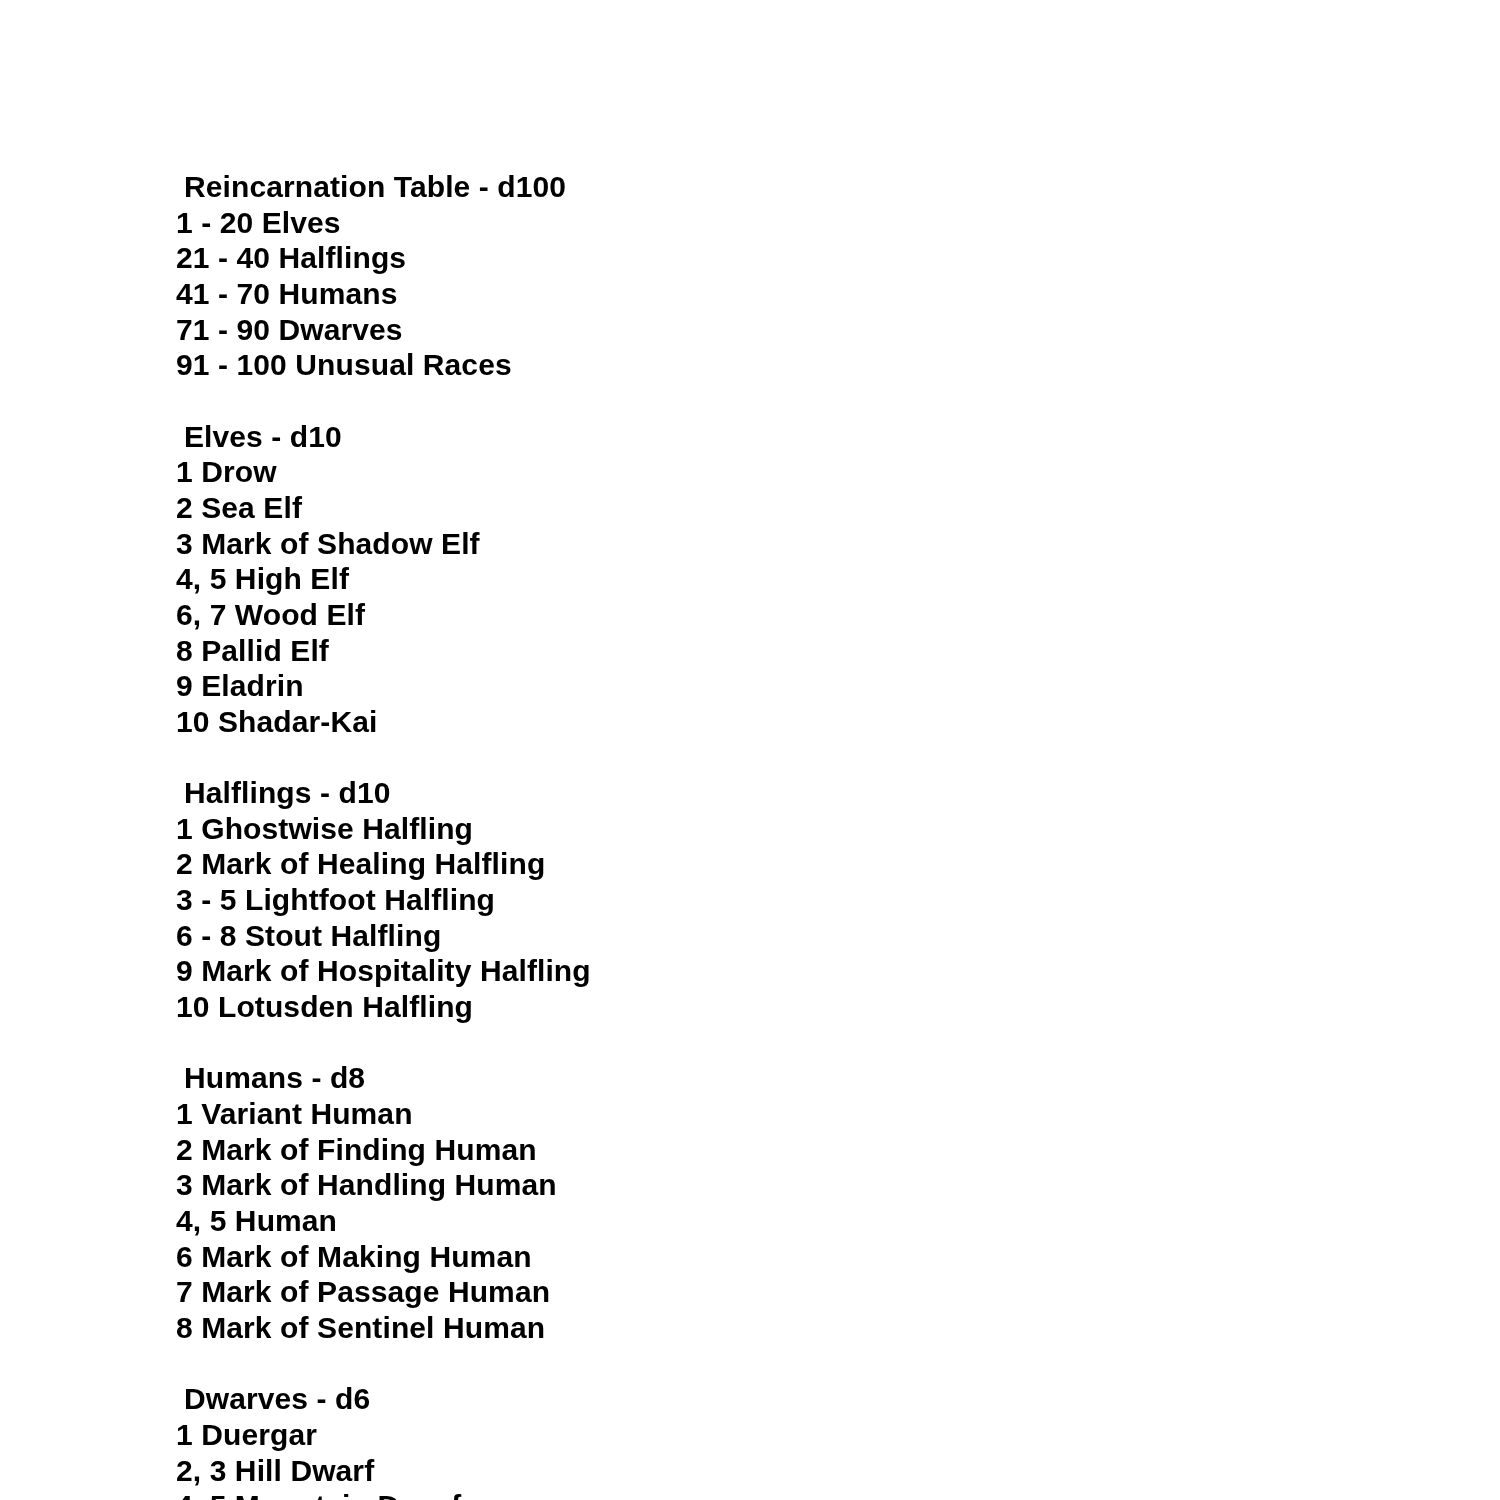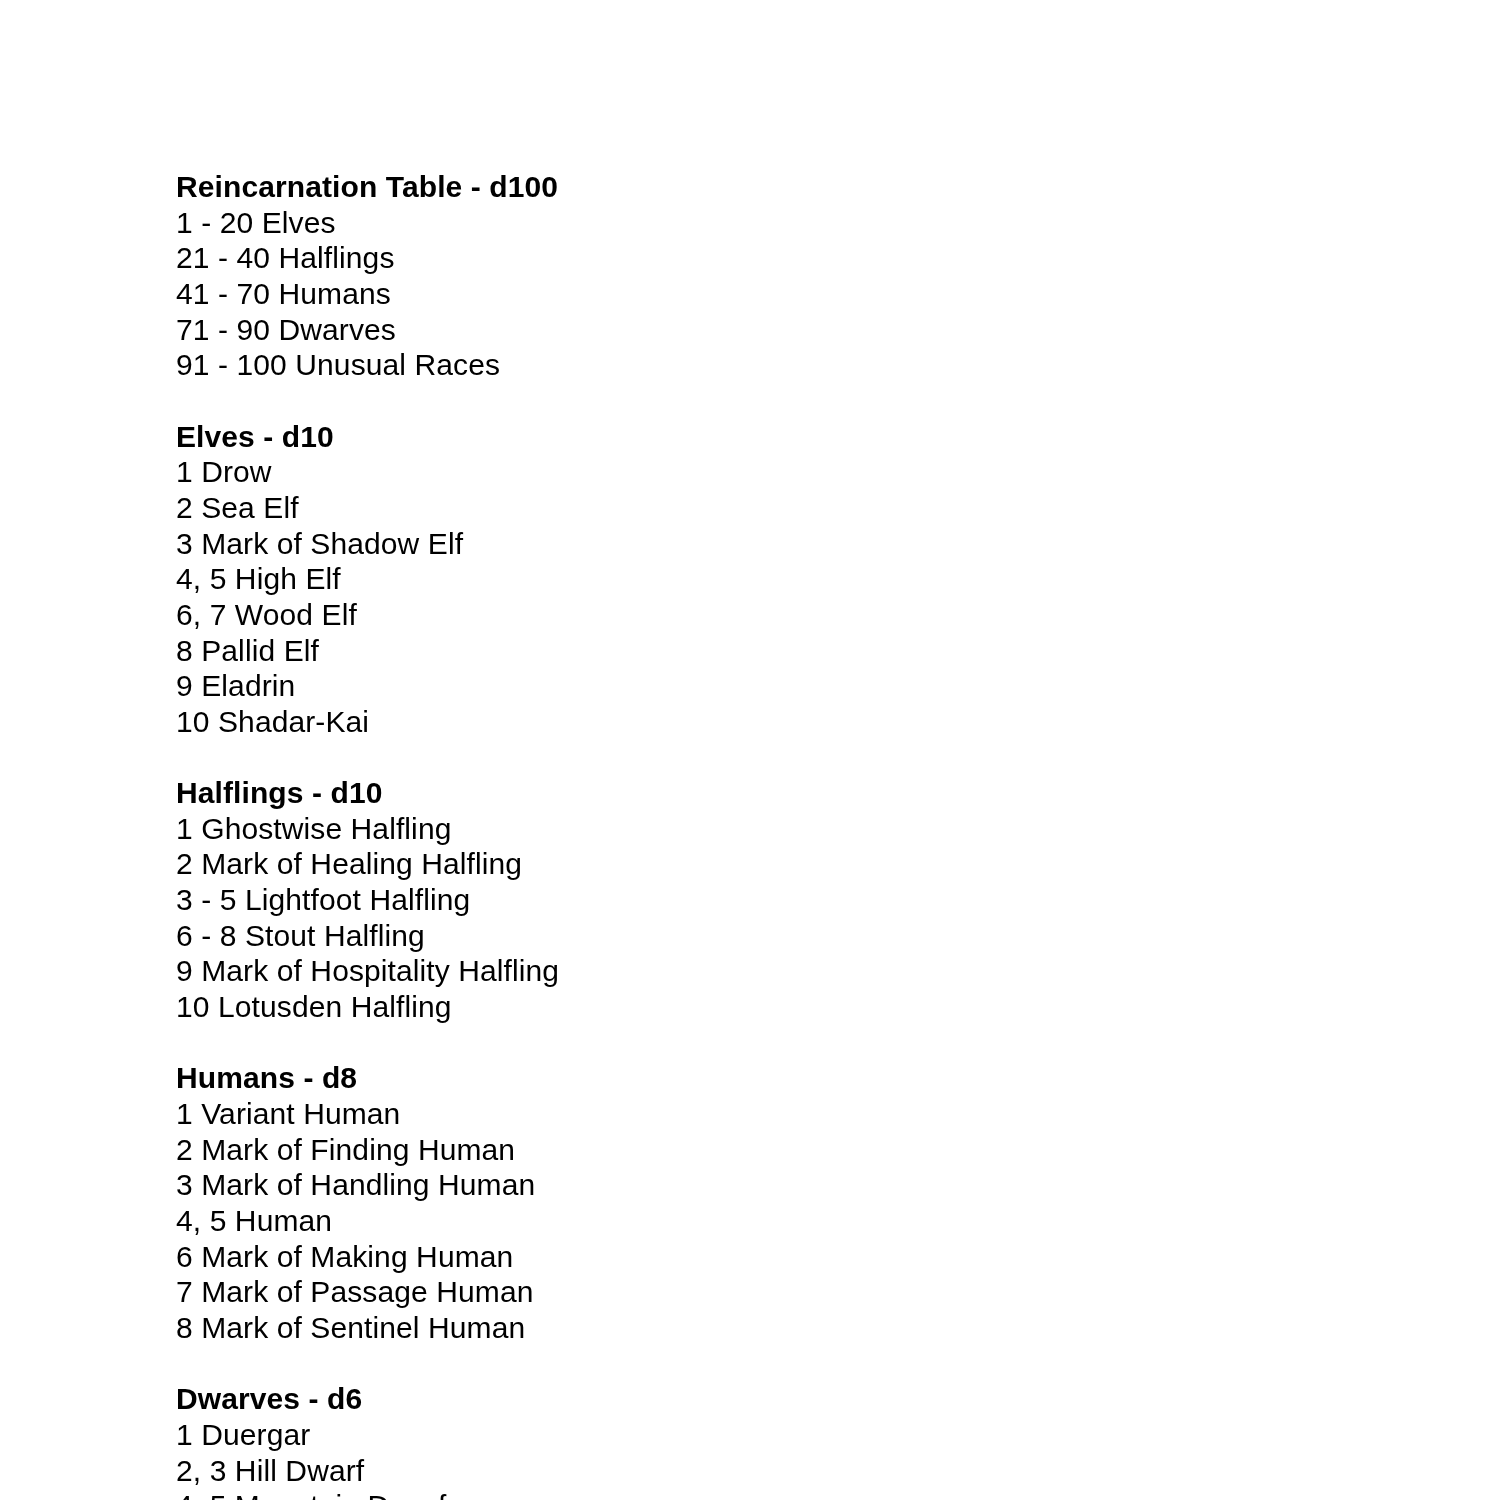--- a/index.html
+++ b/index.html
@@ -34,23 +34,24 @@
     white-space: pre;
   }
   .section {
     margin: 0 0 35.65px 0; 
   }
   .section:last-child {
     margin-bottom: 0;
   }
   .heading {
     font-weight: bold;
+    margin-left: 8px;
   }
   .row {
-    font-weight: normal;
+    font-weight: bold;
   }
 </style>
 </head>
 <body>
 
 <div class="page">
   <div class="doc" id="doc-root"><div class="section"><div class="heading">Reincarnation Table - d100</div><div class="row">1 - 20 Elves</div><div class="row">21 - 40 Halflings</div><div class="row">41 - 70 Humans</div><div class="row">71 - 90 Dwarves</div><div class="row">91 - 100 Unusual Races</div></div><div class="section"><div class="heading">Elves - d10</div><div class="row">1 Drow</div><div class="row">2 Sea Elf</div><div class="row">3 Mark of Shadow Elf</div><div class="row">4, 5 High Elf</div><div class="row">6, 7 Wood Elf</div><div class="row">8 Pallid Elf</div><div class="row">9 Eladrin</div><div class="row">10 Shadar-Kai</div></div><div class="section"><div class="heading">Halflings - d10</div><div class="row">1 Ghostwise Halfling</div><div class="row">2 Mark of Healing Halfling</div><div class="row">3 - 5 Lightfoot Halfling</div><div class="row">6 - 8 Stout Halfling</div><div class="row">9 Mark of Hospitality Halfling</div><div class="row">10 Lotusden Halfling</div></div><div class="section"><div class="heading">Humans - d8</div><div class="row">1 Variant Human</div><div class="row">2 Mark of Finding Human</div><div class="row">3 Mark of Handling Human</div><div class="row">4, 5 Human</div><div class="row">6 Mark of Making Human</div><div class="row">7 Mark of Passage Human</div><div class="row">8 Mark of Sentinel Human</div></div><div class="section"><div class="heading">Dwarves - d6</div><div class="row">1 Duergar</div><div class="row">2, 3 Hill Dwarf</div><div class="row">4, 5 Mountain Dwarf</div></div></div>
 </div>
 
 </body></html>

